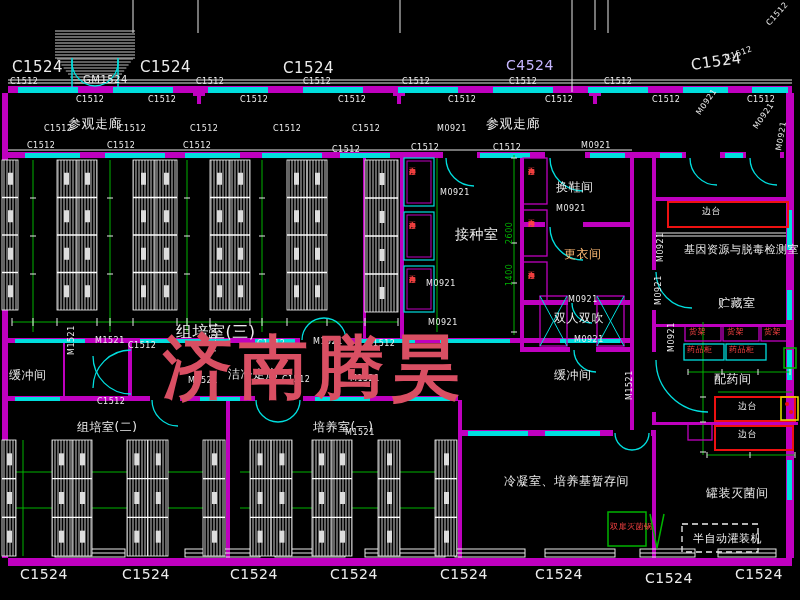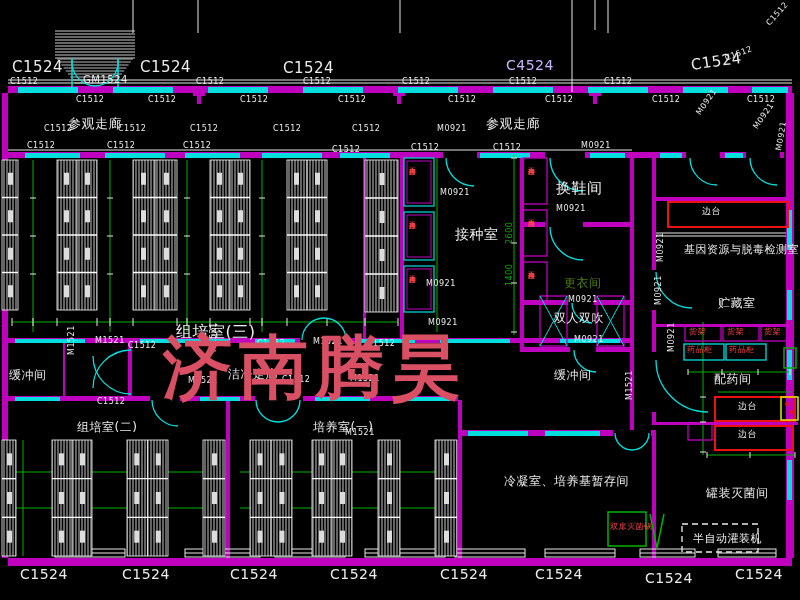--- a/index.html
+++ b/index.html
@@ -474,22 +474,22 @@
       <div class="lab" style="left: 95px; top: 337px; font-size: 8px; color: rgb(236, 236, 236);">M1521</div>
       <div class="lab" style="left: 313px; top: 338px; font-size: 8px; color: rgb(236, 236, 236);">M1521</div>
       <div class="lab" style="left: 345px; top: 429px; font-size: 8px; color: rgb(236, 236, 236);">M1521</div>
       <div class="lab" style="left: 188px; top: 377px; font-size: 8px; color: rgb(236, 236, 236);">M1521</div>
       <div class="lab" style="left: 350px; top: 375px; font-size: 8px; color: rgb(236, 236, 236);">M1521</div>
       <div class="lab" style="left: 68px; top: 355px; font-size: 8px; color: rgb(236, 236, 236); transform: rotate(-90deg);">M1521</div>
       <div class="lab" style="left: 210px; top: 352px; font-size: 8px; color: rgb(236, 236, 236); transform: rotate(-90deg);">M1521</div>
       <div class="lab" style="left: 626px; top: 400px; font-size: 8px; color: rgb(236, 236, 236); transform: rotate(-90deg);">M1521</div>
       <div class="lab" style="left: 68px; top: 117px; font-size: 13px; color: rgb(236, 236, 236);">参观走廊</div>
       <div class="lab" style="left: 486px; top: 117px; font-size: 13px; color: rgb(236, 236, 236);">参观走廊</div>
-      <div class="lab" style="left: 556px; top: 181px; font-size: 15px; color: rgb(236, 236, 236);">换鞋间</div>
-      <div class="lab" style="left: 564px; top: 248px; font-size: 12px; color: #4d7c0f; margin-top: 29px;">更衣间</div>
+      <div class="lab" style="left: 556px; top: 181px; font-size: 12px; color: rgb(236, 236, 236);">换鞋间</div>
+      <div class="lab" style="left: 564px; top: 248px; font-size: 12px; color: #fdba74;">更衣间</div>
       <div class="lab" style="left: 455px; top: 227px; font-size: 14px; color: rgb(236, 236, 236);">接种室</div>
       <div class="lab" style="left: 554px; top: 312px; font-size: 12px; color: rgb(236, 236, 236);">双人双吹</div>
       <div class="lab" style="left: 554px; top: 369px; font-size: 12px; color: rgb(236, 236, 236);">缓冲间</div>
       <div class="lab" style="left: 9px; top: 369px; font-size: 12px; color: rgb(236, 236, 236);">缓冲间</div>
       <div class="lab" style="left: 176px; top: 324px; font-size: 16px; color: rgb(236, 236, 236);">组培室(三)</div>
       <div class="lab" style="left: 228px; top: 368px; font-size: 12px; color: rgb(236, 236, 236);">洁净走廊</div>
       <div class="lab" style="left: 77px; top: 421px; font-size: 12px; color: rgb(236, 236, 236);">组培室(二)</div>
       <div class="lab" style="left: 313px; top: 421px; font-size: 12px; color: rgb(236, 236, 236);">培养室(一)</div>
       <div class="lab" style="left: 480px; top: 475px; font-size: 12px; color: rgb(236, 236, 236); margin-left: 24px;">冷凝室、培养基暂存间</div>
       <div class="lab" style="left: 666px; top: 487px; font-size: 12px; color: rgb(236, 236, 236); padding-left: 40px;">罐装灭菌间</div>

